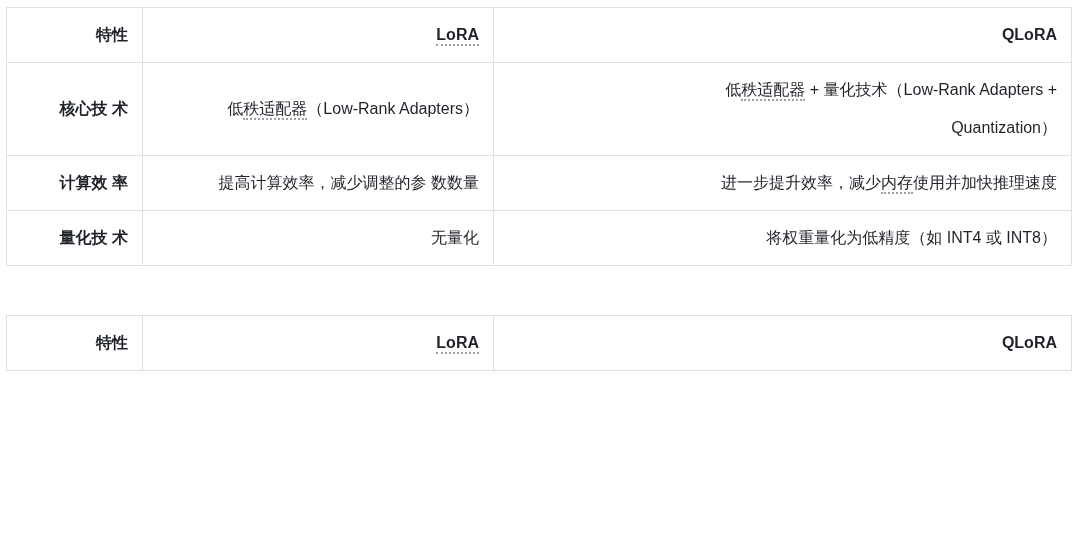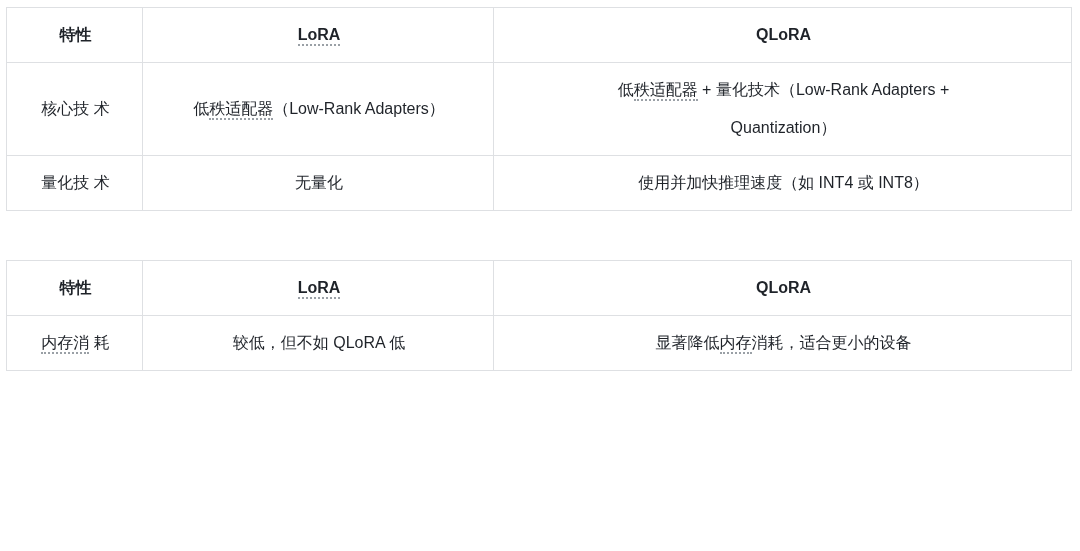--- a/index.html
+++ b/index.html
@@ -25,28 +25,28 @@
     margin-top: 49px;
   }
   col.col-feature { width: 136px; }
   col.col-lora    { width: 351px; }
   col.col-qlora   { width: 578px; }
   .cmp th, .cmp td {
     border: 1px solid #dee0e3;
     padding: 8px 14px 8px 16px;
     font-size: 16px;
     line-height: 38px;
-    text-align: center;
+    text-align: right;
     vertical-align: middle;
     font-weight: 400;
     white-space: pre-line;
     word-break: break-word;
   }
   .cmp th { font-weight: 700; }
-  .cmp td.feature { font-weight: 400; }
+  .cmp td.feature { font-weight: 700; }
   .dotted {
     border-bottom: 2px dotted #9aa0a6;
     padding-bottom: 1px;
   }
 </style>
 </head>
 <body>
 
 <main class="page">
   <section>
@@ -64,41 +64,41 @@
           </tr>
         </thead>
         <tbody>
           <tr>
             <td class="feature">核心技 术</td>
             <td>低<span class="dotted">秩适配器</span>（Low-Rank Adapters）</td>
             <td>低<span class="dotted">秩适配器</span> + 量化技术（Low-Rank Adapters +
 Quantization）</td>
           </tr>
           <tr>
+            <td class="feature">计算效 率</td>
+            <td>提高计算效率，减少调整的参 数数量</td>
+            <td>进一步提升效率，减少<span class="dotted">内存</span>使用并加快推理速度</td>
+          </tr>
+          <tr>
             <td class="feature">量化技 术</td>
             <td>无量化</td>
-            <td>使用并加快推理速度（如 INT4 或 INT8）</td>
+            <td>将权重量化为低精度（如 INT4 或 INT8）</td>
           </tr>
         </tbody>
       </table>
     <table class="cmp second">
         <colgroup>
           <col class="col-feature">
           <col class="col-lora">
           <col class="col-qlora">
         </colgroup>
         <thead>
           <tr>
             <th>特性</th>
             <th><span class="dotted">LoRA</span></th>
             <th>QLoRA</th>
           </tr>
         </thead>
         <tbody>
-          <tr>
-            <td class="feature"><span class="dotted">内存消</span> 耗</td>
-            <td>较低，但不如 QLoRA 低</td>
-            <td>显著降低<span class="dotted">内存</span>消耗，适合更小的设备</td>
-          </tr>
         </tbody>
       </table>
   </section>
 </main>
 
 </body></html>

